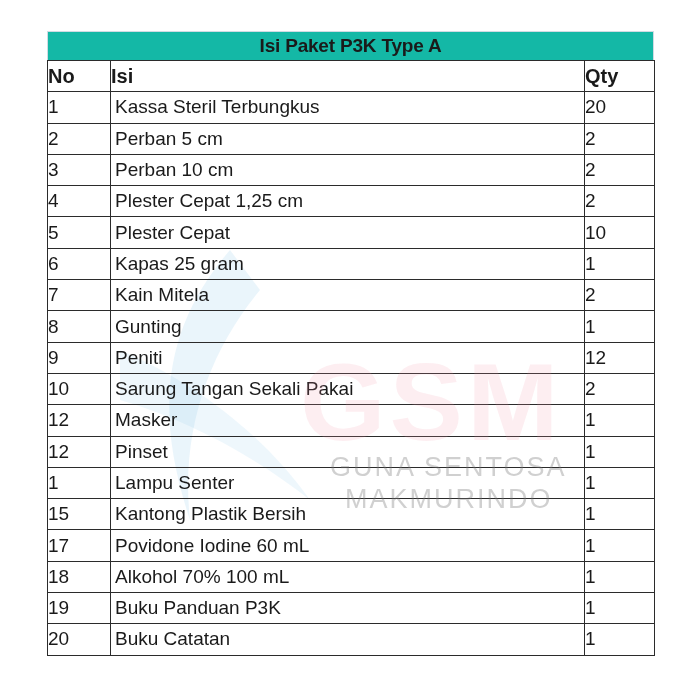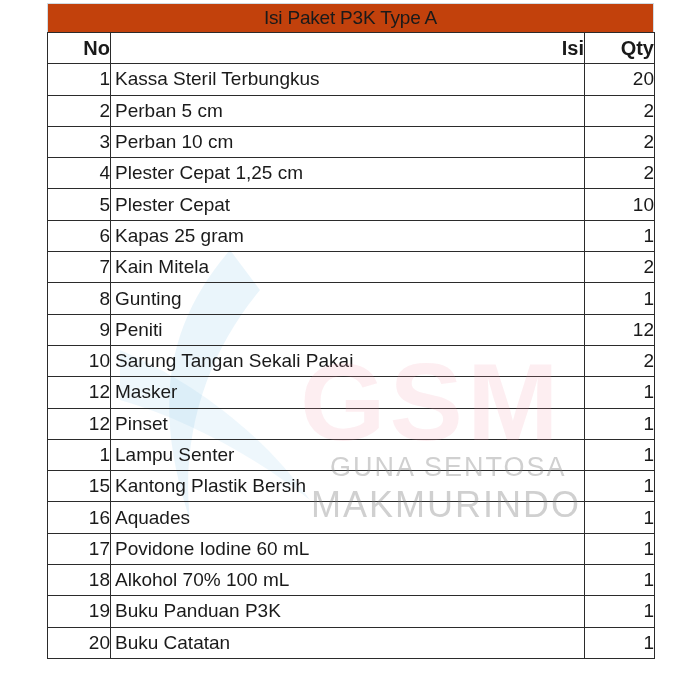--- a/index.html
+++ b/index.html
@@ -11,22 +11,23 @@
     color: #1a1a1a;
   }
   .sheet {
     position: absolute; left: 47px; top: 3px; width: 607px;
   }
   .title-row {
     height: 28px;
     border: 1px solid #d0dbe3;
     border-bottom: none;
     display: flex; align-items: center; justify-content: center;
-    font-weight: normal; font-size: 19px; letter-spacing: -0.2px;
-    background: #c2410c;
+    font-weight: bold; font-size: 19px; letter-spacing: -0.2px;
+    background: #14b8a6;
+    margin-top: 28px;
   }
   table {
     border-collapse: collapse;
     width: 607px;
     table-layout: fixed;
     position: relative;
     z-index: 2;
   }
   td, th {
     border: 1.5px solid #2b2b2b;
@@ -34,36 +35,36 @@
     padding: 0;
     font-size: 19px;
     line-height: 30px;
     white-space: nowrap;
     overflow: hidden;
   }
   th { font-weight: bold; font-size: 20px; }
   col.c-no { width: 63px; }
   col.c-isi { width: 474px; }
   col.c-qty { width: 70px; }
-  .center { text-align: right; margin-top: 19px; }
+  .center { text-align: left; margin-top: 19px; }
   .left { text-align: left; padding-left: 4px; margin-top: 32px; }
   .watermark { position: absolute; z-index: 3; pointer-events: none; }
   .wm-gsm {
     left: 300px; top: 338px;
     font-size: 110px; font-weight: bold;
     color: rgba(240, 150, 170, 0.16);
     letter-spacing: 4px;
     font-family: "Liberation Sans", sans-serif;
   }
   .wm-line1 {
     left: 330px; top: 452px; font-size: 27px; letter-spacing: 2px;
     color: rgba(120,120,120,0.35);
   }
   .wm-line2 {
-    left: 311px; top: 484px; font-size: 36px; letter-spacing: 2px;
+    left: 345px; top: 484px; font-size: 27px; letter-spacing: 2px;
     color: rgba(120,120,120,0.35);
   }
   .wm-swoosh { left: 110px; top: 230px; z-index: 1; }
 </style>
 </head>
 <body>
 
 <svg class="watermark wm-swoosh" width="260" height="300" viewBox="0 0 260 300">
   <path d="M120 20 C 60 90, 40 170, 80 290 C 70 200, 100 120, 150 60 Z" fill="rgba(159,211,236,0.22)"></path>
   <path d="M10 120 C 80 150, 150 200, 200 270 C 150 230, 80 190, 10 170 Z" fill="rgba(159,211,236,0.18)"></path>
@@ -149,25 +150,20 @@
           <td class="center">1</td>
           <td class="left">Lampu Senter</td>
           <td class="center">1</td>
         </tr>
         <tr>
           <td class="center">15</td>
           <td class="left">Kantong Plastik Bersih</td>
           <td class="center">1</td>
         </tr>
         <tr>
-          <td class="center">16</td>
-          <td class="left">Aquades</td>
-          <td class="center">1</td>
-        </tr>
-        <tr>
           <td class="center">17</td>
           <td class="left">Povidone Iodine 60 mL</td>
           <td class="center">1</td>
         </tr>
         <tr>
           <td class="center">18</td>
           <td class="left">Alkohol 70% 100 mL</td>
           <td class="center">1</td>
         </tr>
         <tr>

